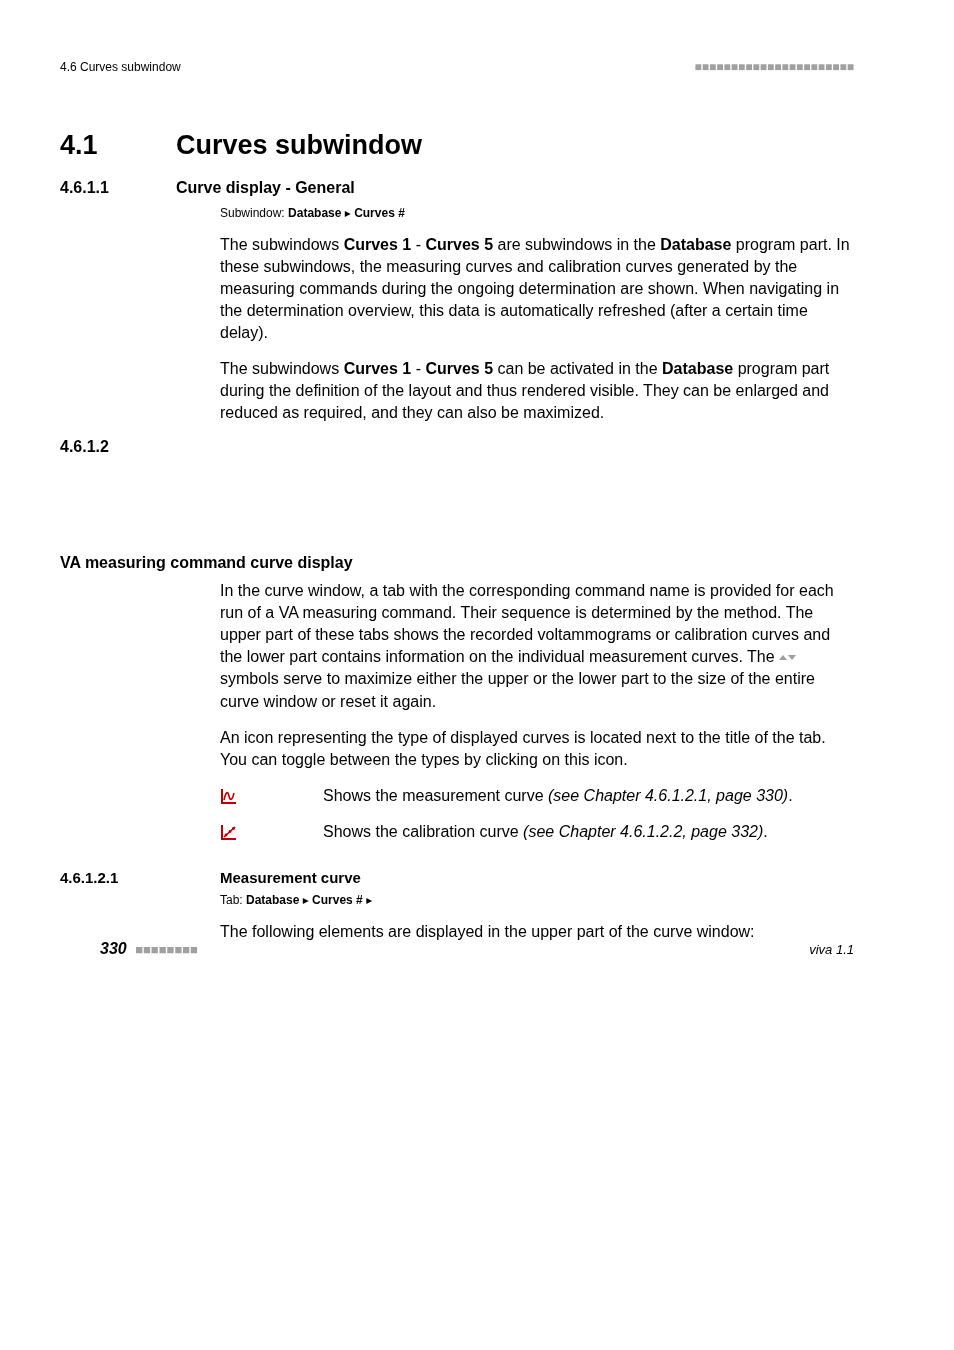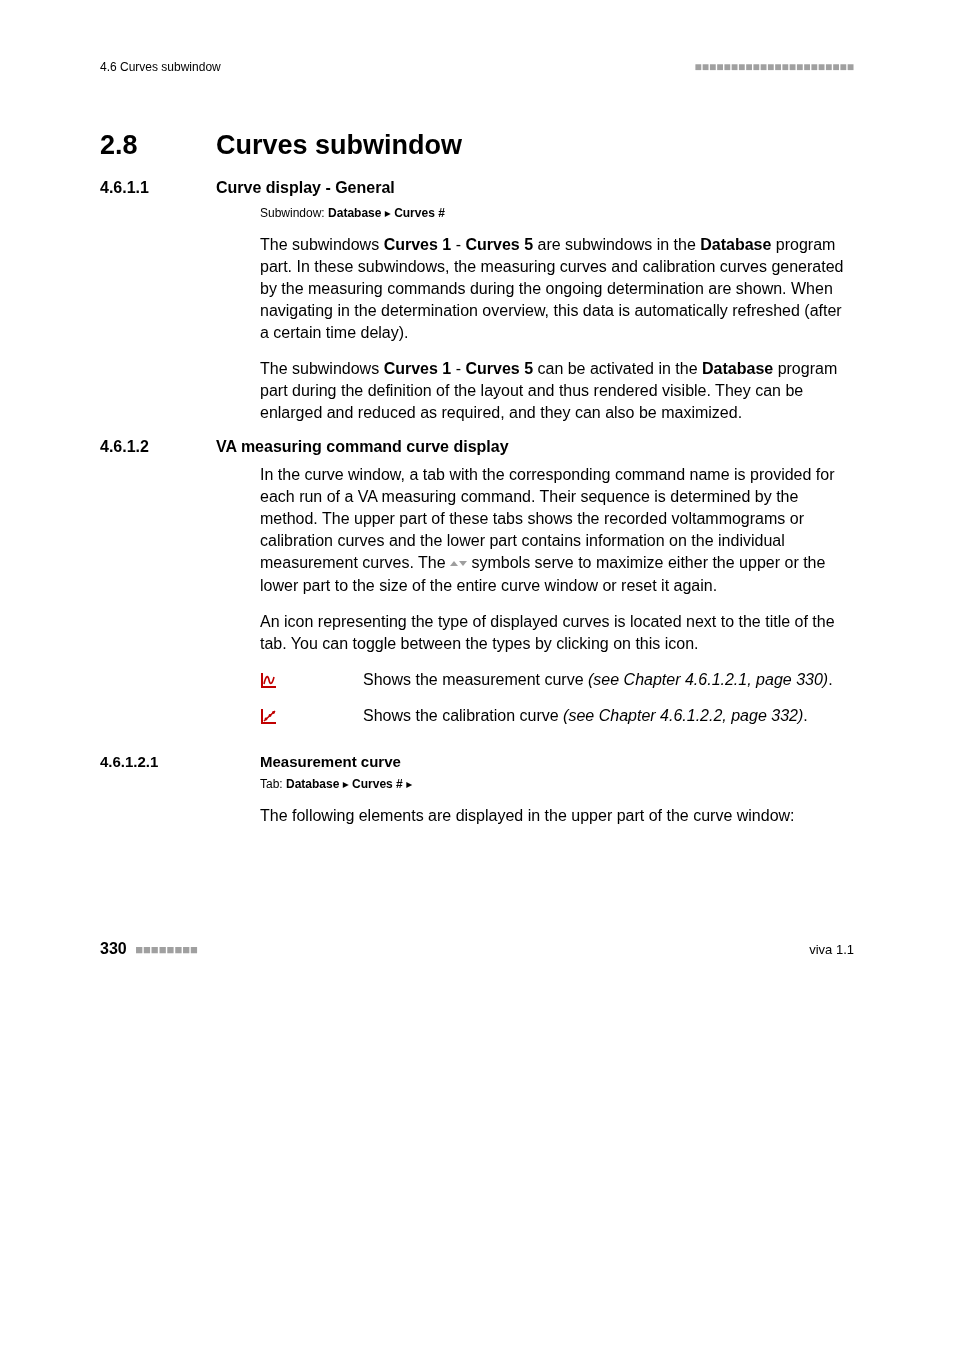--- a/index.html
+++ b/index.html
@@ -9,21 +9,21 @@
     width: 954px;
     background: #fff;
     font-family: "Segoe UI", "Frutiger", Arial, sans-serif;
     color: #000;
   }
   .page {
     width: 954px;
     height: 1006px;
     position: relative;
     box-sizing: border-box;
-    padding: 60px 100px 0 100px;
+    padding: 60px 100px 0 60px;
   }
   .running-head {
     display: flex;
     justify-content: space-between;
     align-items: center;
     font-size: 12px;
     color: #000;
     margin-bottom: 56px;
   }
   .running-head .dashes {
@@ -130,20 +130,21 @@
   }
   .footer {
     position: absolute;
     left: 100px;
     right: 100px;
     bottom: 48px;
     display: flex;
     justify-content: space-between;
     align-items: baseline;
     font-size: 13px;
+    font-style: italic;
   }
   .footer .pg {
     font-weight: 700;
     font-size: 16px;
   }
   .footer .pg .dashes {
     font-weight: 400;
     color: #a0a0a0;
     font-size: 13px;
     margin-left: 4px;
@@ -156,21 +157,21 @@
 <div class="page">
 
   <div class="running-head">
     <span>4.6 Curves subwindow</span>
     <span class="dashes">■■■■■■■■■■■■■■■■■■■■■■</span>
   </div>
 
   <div class="content-wrap">
 
     <h1 class="h-main">
-      <span class="num">2.8</span>
+      <span class="num">4.1</span>
       <span>Curves subwindow</span>
     </h1>
 
 
     <h3 class="h-subsub">
       <span class="num">4.6.1.1</span>
       <span>Curve display - General</span>
     </h3>
 
     <div class="body">
@@ -180,21 +181,21 @@
 
       <p class="para">
         <span>The subwindows </span><span class="bold">Curves 1</span><span> - </span><span class="bold">Curves 5</span><span> are subwindows in the </span><span class="bold">Database</span><span> program part. In these subwindows, the measuring curves and calibration curves generated by the measuring commands during the ongoing determination are shown. When navigating in the determination overview, this data is automatically refreshed (after a certain time delay).</span>
       </p>
 
       <p class="para">
         <span>The subwindows </span><span class="bold">Curves 1</span><span> - </span><span class="bold">Curves 5</span><span> can be activated in the </span><span class="bold">Database</span><span> program part during the definition of the layout and thus rendered visible. They can be enlarged and reduced as required, and they can also be maximized.</span>
       </p>
     </div>
 
-    <h3 class="h-subsub" style="margin-top:6px;">
+    <h3 class="h-subsub" style="margin-top:6px;flex-direction:column;">
       <span class="num">4.6.1.2</span>
       <span>VA measuring command curve display</span>
     </h3>
 
     <div class="body">
 
       <p class="para">
         <span>In the curve window, a tab with the corresponding command name is provided for each run of a VA measuring command. Their sequence is determined by the method. The upper part of these tabs shows the recorded voltammograms or calibration curves and the lower part contains information on the individual measurement curves. The </span><span class="mini-arrows">
             <span class="tri-up"></span>
             <span class="tri-down"></span>

